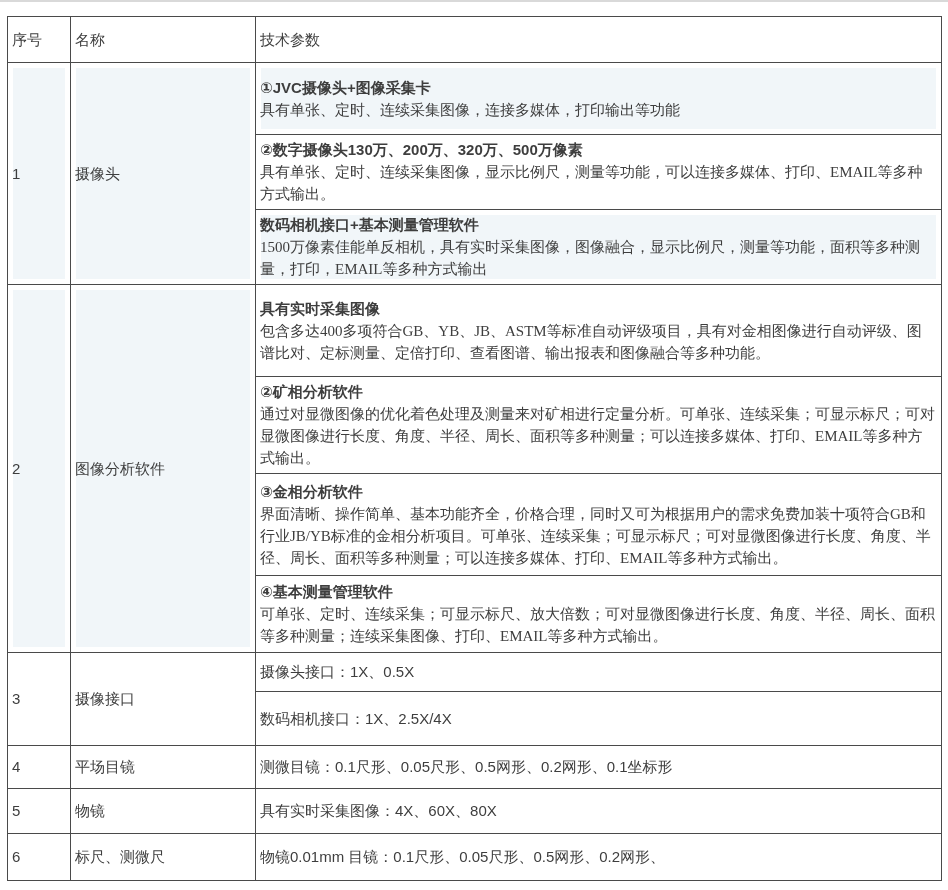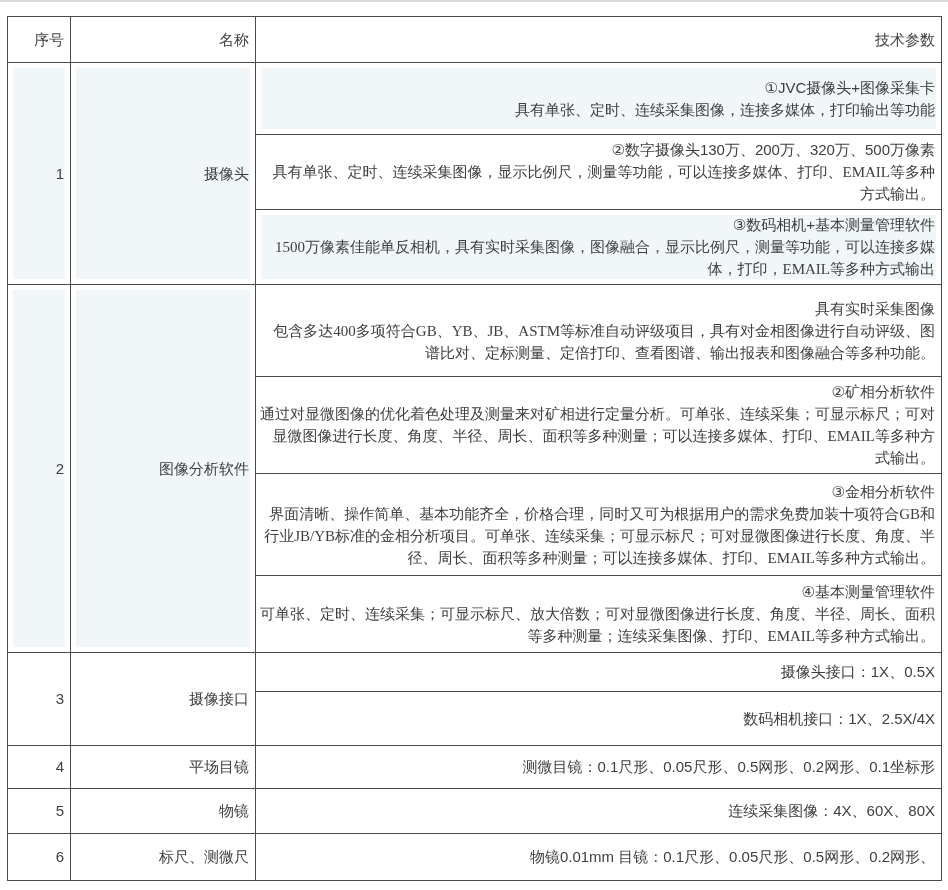--- a/index.html
+++ b/index.html
@@ -24,30 +24,30 @@
     border-collapse:collapse;
     table-layout:fixed;
     font-size:15px;
     line-height:22px;
   }
   table.spec td,table.spec th{
     border:1px solid var(--border);
     vertical-align:middle;
     padding:4px 6px 4px 4px;
     font-weight:400;
-    text-align:right;
+    text-align:left;
     position:relative;
     overflow:hidden;
   }
   col.c-index{width:63px;}
   col.c-name{width:185px;}
   col.c-params{width:686px;}
   .hdr{height:46px;}
   .cell-txt{position:relative;z-index:1;}
-  .spec-title{font-weight:400;position:relative;z-index:1;}
+  .spec-title{font-weight:700;position:relative;z-index:1;}
   .spec-desc{position:relative;z-index:1;font-family:Liberation Serif, serif;}
   td.tinted::before{
     content:"";
     position:absolute;
     top:5px;left:5px;right:5px;bottom:5px;
     background:var(--tint);
     z-index:0;
   }
   td.name-cell{padding-left:7px;}
 </style>
@@ -80,22 +80,22 @@
       </td>
     </tr>
     <tr style="height:72px">
       <td>
         <div class="spec-title">②数字摄像头130万、200万、320万、500万像素</div>
         <div class="spec-desc">具有单张、定时、连续采集图像，显示比例尺，测量等功能，可以连接多媒体、打印、EMAIL等多种方式输出。</div>
       </td>
     </tr>
     <tr style="height:75px">
       <td class="tinted">
-        <div class="spec-title">③数码相机+基本测量管理软件</div>
-        <div class="spec-desc">1500万像素佳能单反相机，具有实时采集图像，图像融合，显示比例尺，测量等功能，可以连接多媒体，打印，EMAIL等多种方式输出</div>
+        <div class="spec-title">数码相机接口+基本测量管理软件</div>
+        <div class="spec-desc">1500万像素佳能单反相机，具有实时采集图像，图像融合，显示比例尺，测量等功能，面积等多种测量，打印，EMAIL等多种方式输出</div>
       </td>
     </tr>
 
     <tr style="height:92px">
       <td rowspan="4" class="tinted"><span class="cell-txt">2</span></td>
       <td rowspan="4" class="tinted name-cell"><span class="cell-txt">图像分析软件</span></td>
       <td>
         <div class="spec-title">具有实时采集图像</div>
         <div class="spec-desc">包含多达400多项符合GB、YB、JB、ASTM等标准自动评级项目，具有对金相图像进行自动评级、图谱比对、定标测量、定倍打印、查看图谱、输出报表和图像融合等多种功能。</div>
       </td>
@@ -130,21 +130,21 @@
 
     <tr style="height:43px">
       <td><span class="cell-txt">4</span></td>
       <td class="name-cell"><span class="cell-txt">平场目镜</span></td>
       <td><span class="cell-txt">测微目镜：0.1尺形、0.05尺形、0.5网形、0.2网形、0.1坐标形</span></td>
     </tr>
 
     <tr style="height:45px">
       <td><span class="cell-txt">5</span></td>
       <td class="name-cell"><span class="cell-txt">物镜</span></td>
-      <td><span class="cell-txt">连续采集图像：4X、60X、80X</span></td>
+      <td><span class="cell-txt">具有实时采集图像：4X、60X、80X</span></td>
     </tr>
 
     <tr style="height:47px">
       <td><span class="cell-txt">6</span></td>
       <td class="name-cell"><span class="cell-txt">标尺、测微尺</span></td>
       <td><span class="cell-txt">物镜0.01mm 目镜：0.1尺形、0.05尺形、0.5网形、0.2网形、</span></td>
     </tr>
   </tbody>
     </table>
 </div>

